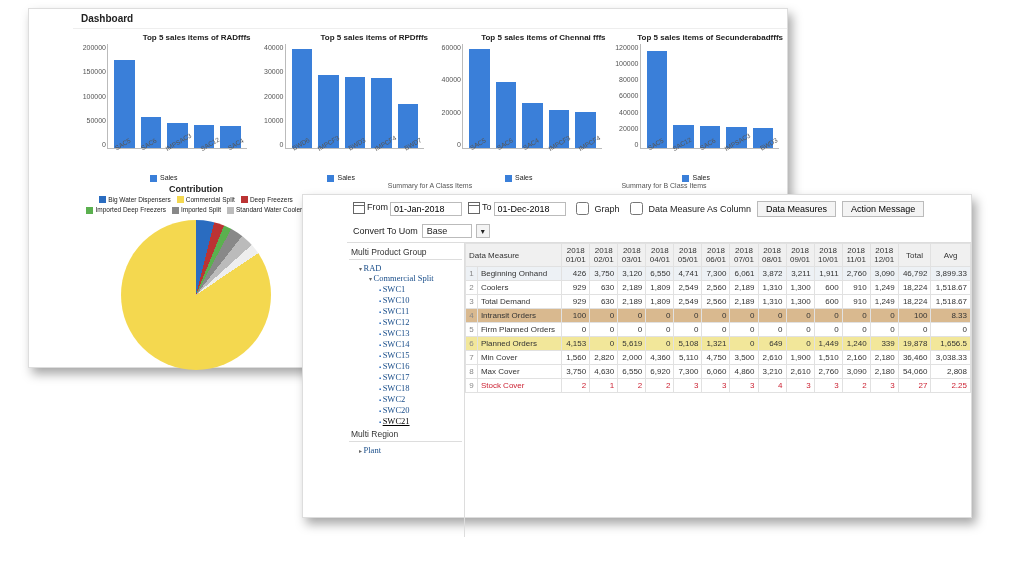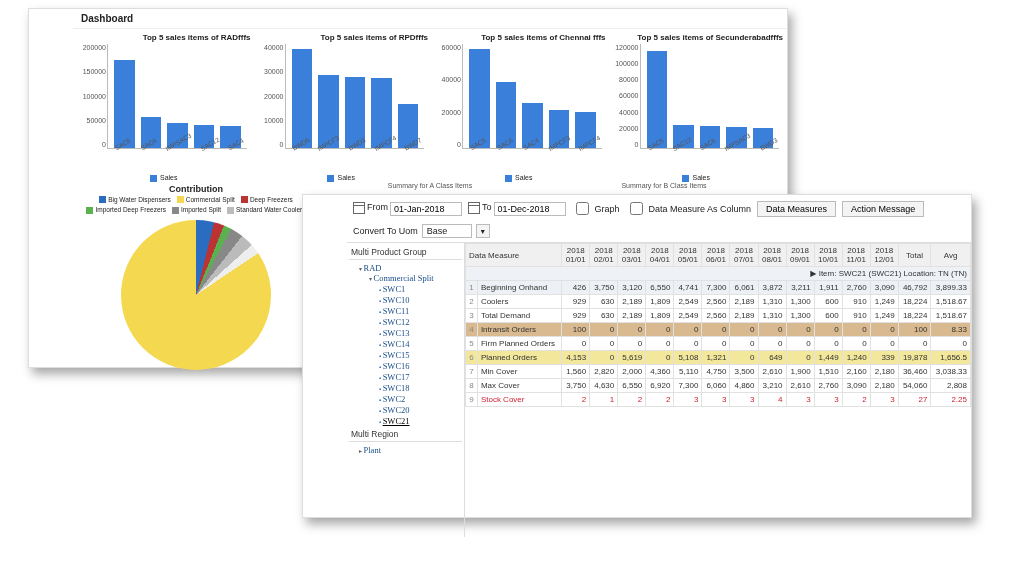--- a/index.html
+++ b/index.html
@@ -264,23 +264,20 @@
               <th>2018<br>06/01</th>
               <th>2018<br>07/01</th>
               <th>2018<br>08/01</th>
               <th>2018<br>09/01</th>
               <th>2018<br>10/01</th>
               <th>2018<br>11/01</th>
               <th>2018<br>12/01</th>
               <th>Total</th>
               <th>Avg</th>
             </tr>
-            <tr class="context-row">
-              <td colspan="16">▶ Item: SWC21 (SWC21) Location: TN (TN)</td>
-            </tr>
           </thead>
           <tbody>
             <tr class="grey">
               <td class="idx">1</td>
               <td class="dm">Beginning Onhand</td>
               <td>426</td>
               <td>3,750</td>
               <td>3,120</td>
               <td>6,550</td>
               <td>4,741</td>

